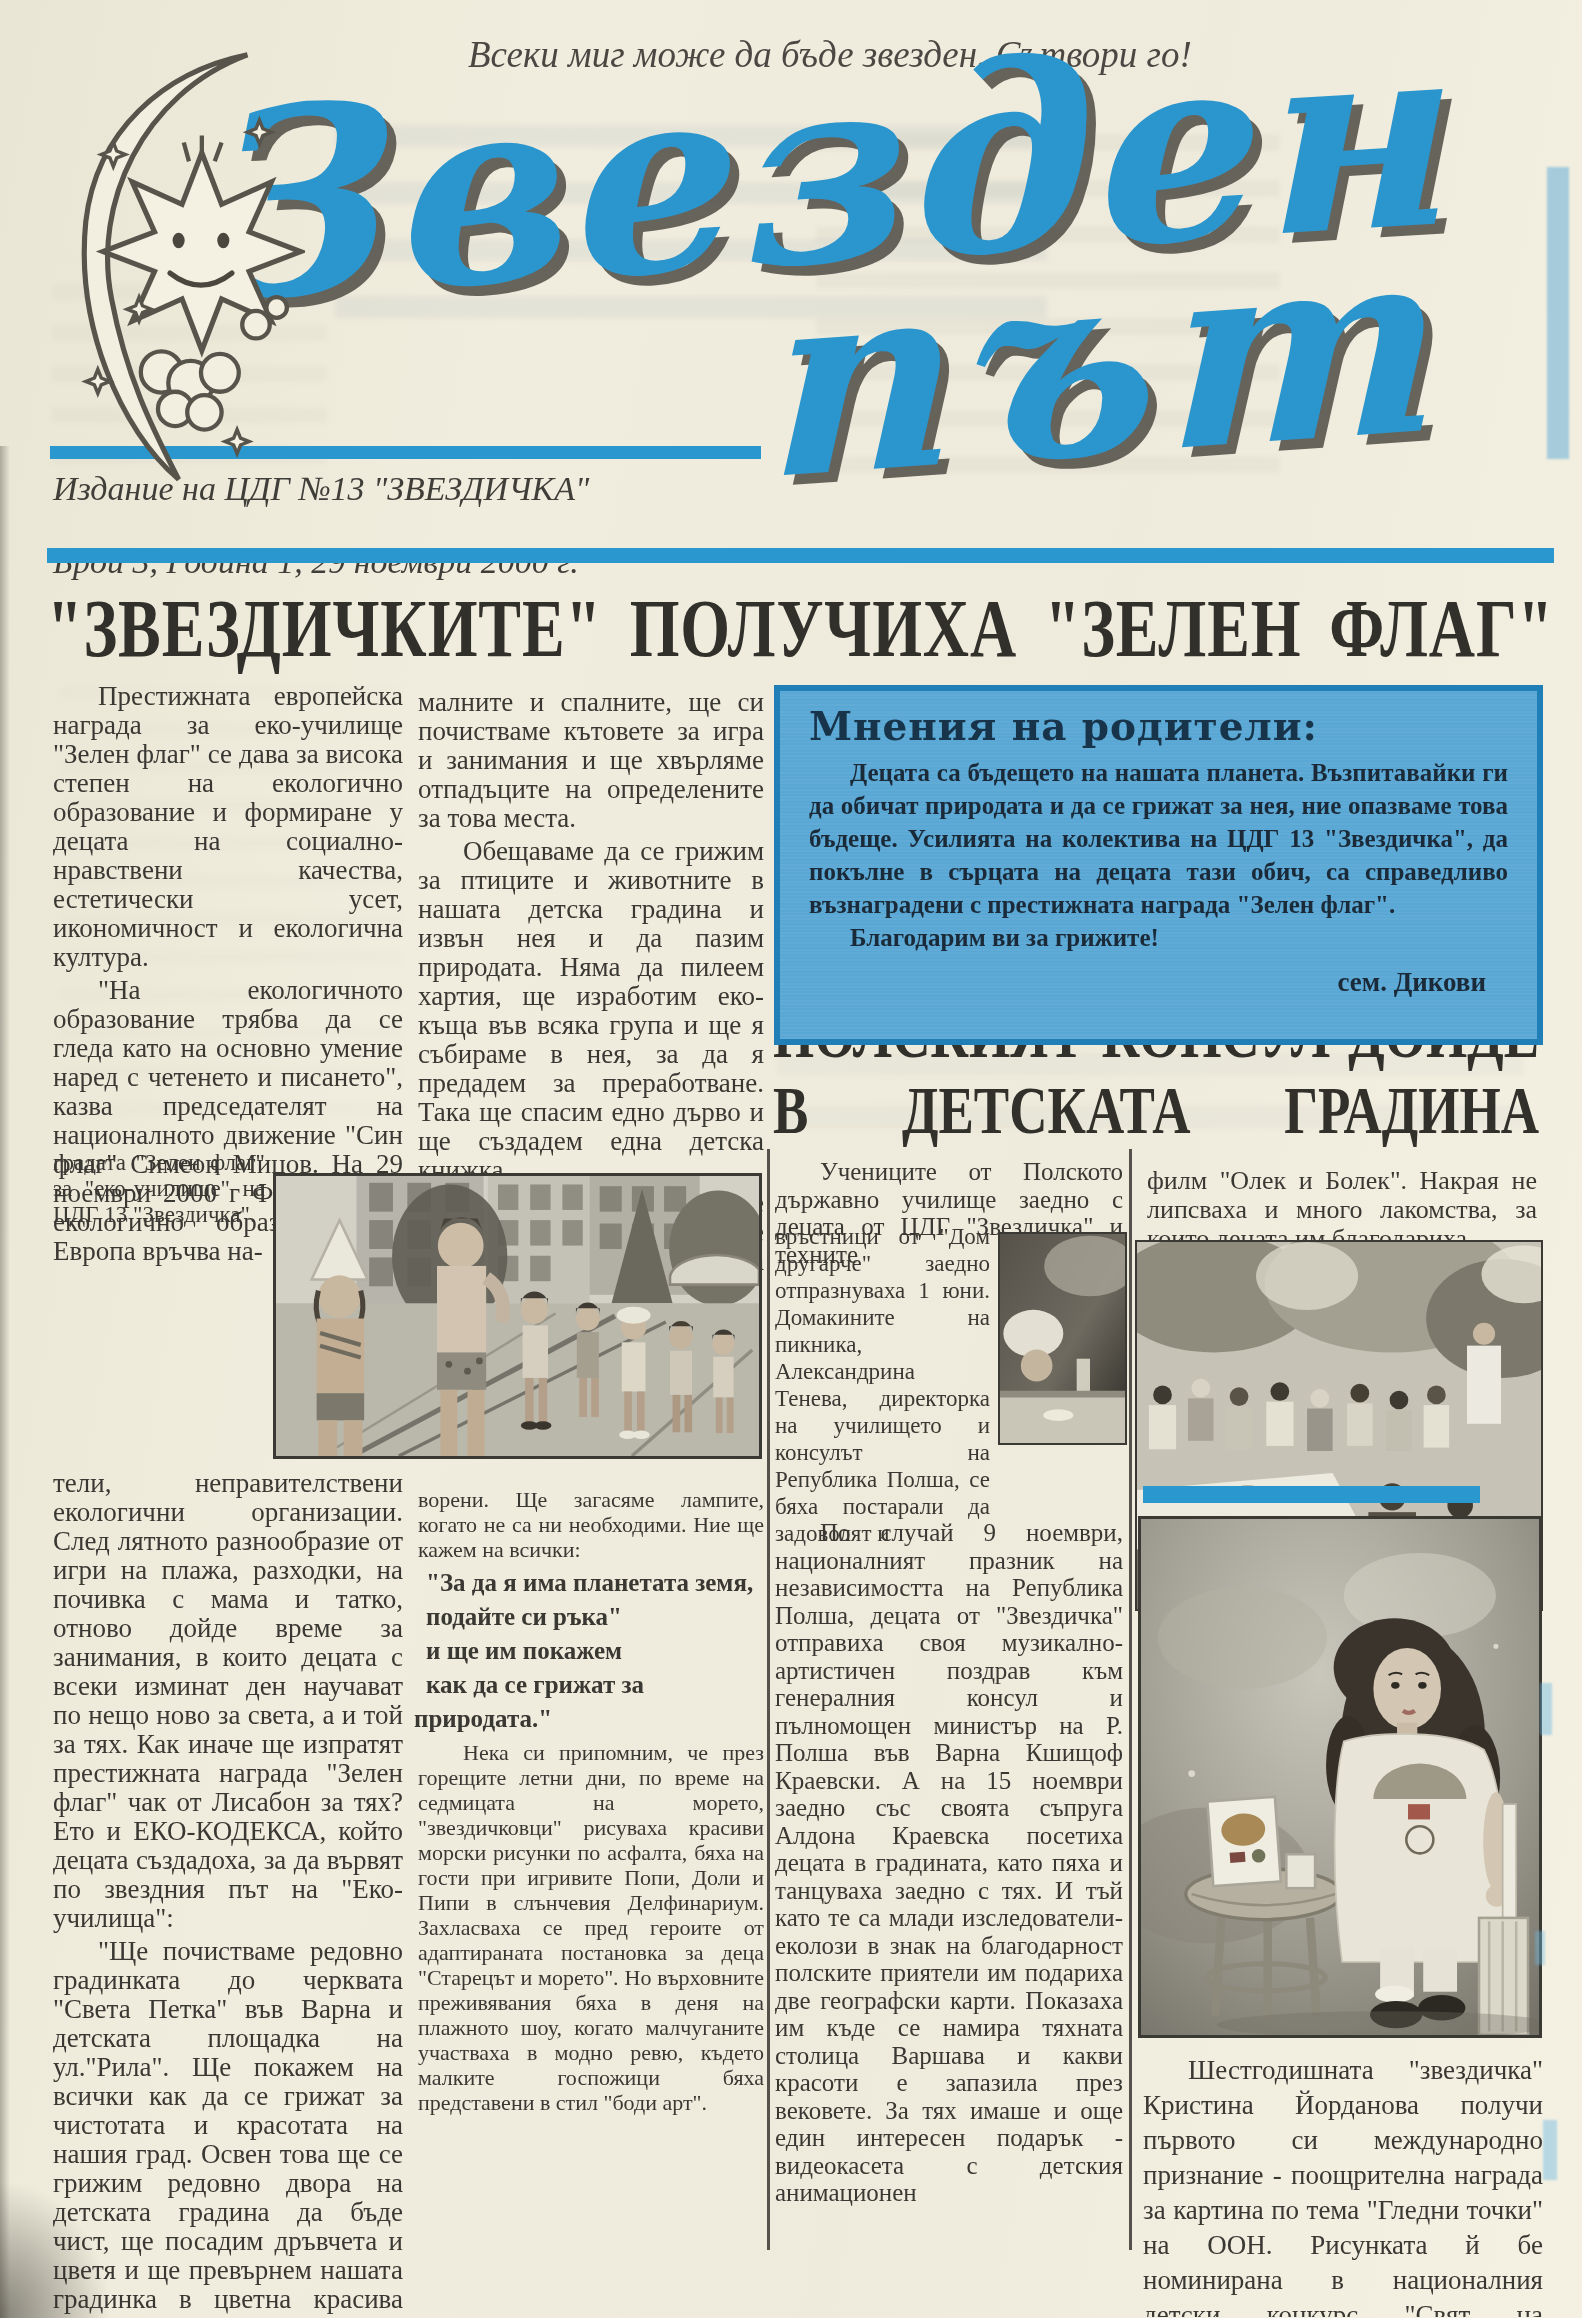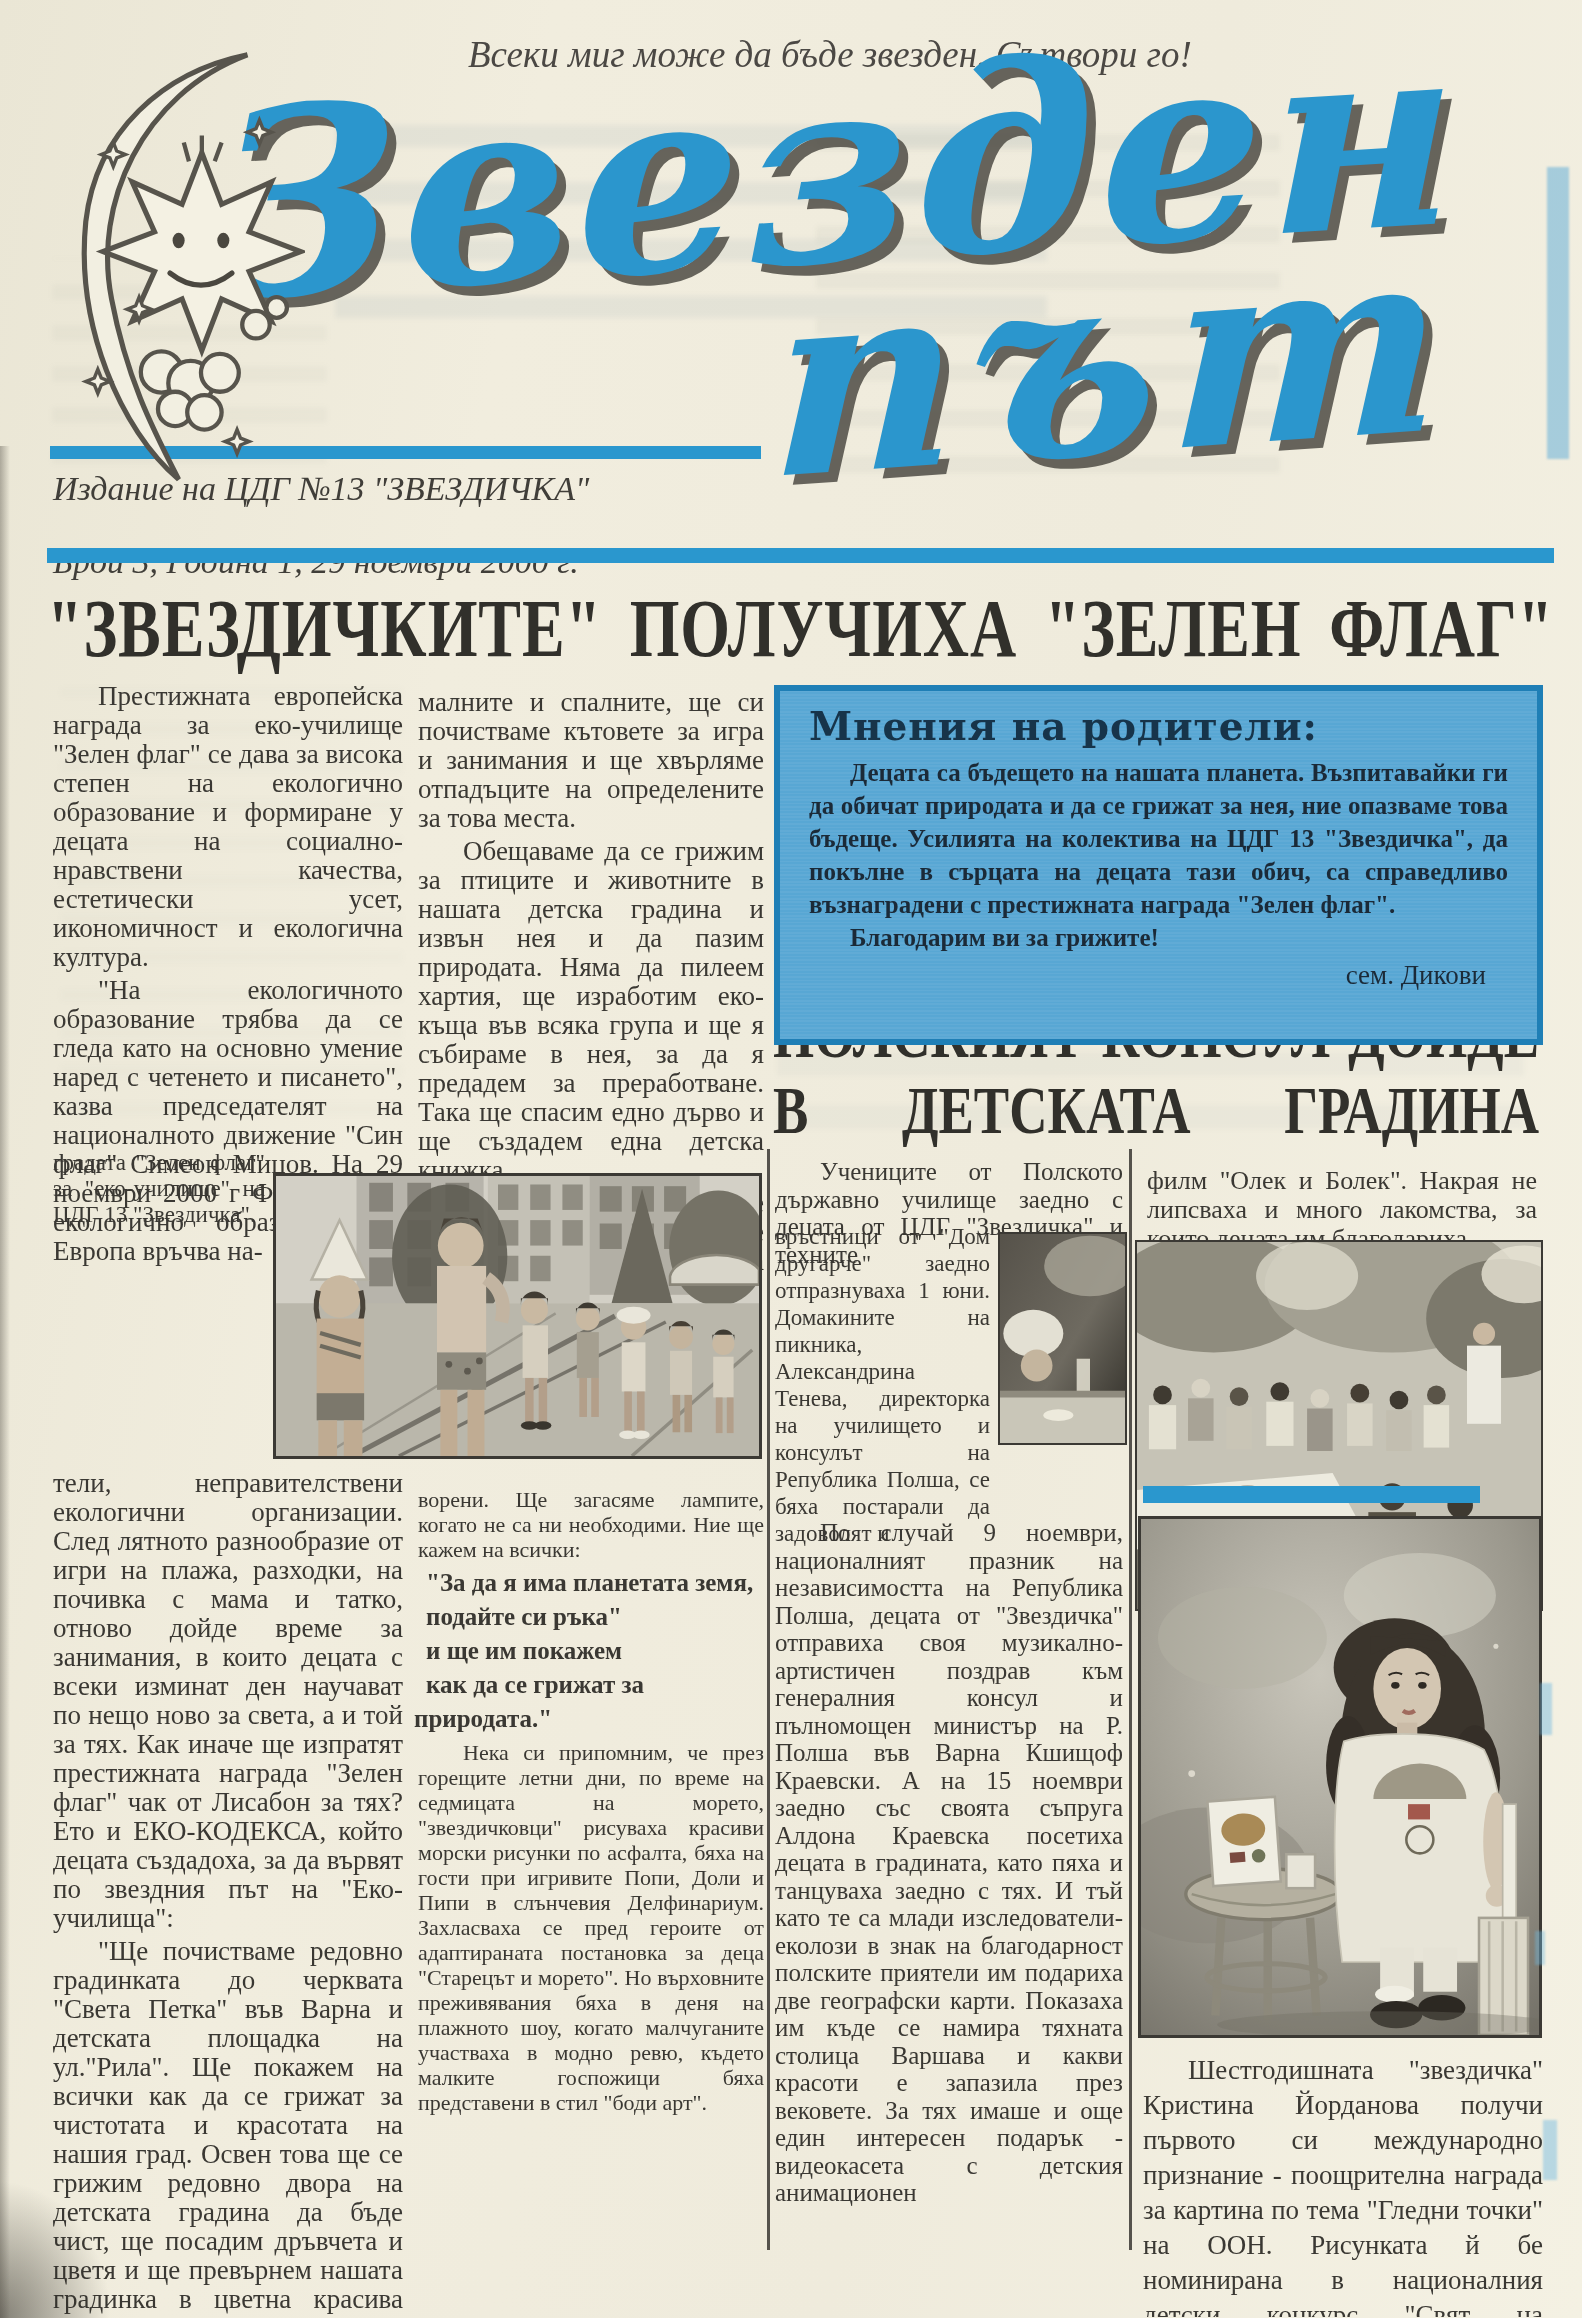--- a/index.html
+++ b/index.html
@@ -43,21 +43,21 @@
            font-size:27px;line-height:35px;z-index:1;}
   
   .obox{position:absolute;left:774px;top:685px;width:769px;height:360px;z-index:1;
         background:#58a7d4;border:6px solid #1f7fb6;box-sizing:border-box;
         background-image:repeating-linear-gradient(0deg,rgba(255,255,255,.05) 0 1.7px,transparent 1.7px 3.4px);
         overflow:hidden;padding:8.6px 29px 0 29px;}
   .obox-title{font-weight:700;font-size:39px;color:#17344a;margin:3.4px 0 6.9px 0;letter-spacing:0.9px;
         font-family:"DejaVu Serif", serif;}
   .obox-body{font-weight:700;font-size:25px;line-height:33px;color:#1b2a38;
         text-align:justify;text-indent:41px;margin:0;}
-  .obox-sig{font-weight:400;font-size:27px;color:#1b2a38;text-align:right;margin:6px 22px 0 0;}
+  .obox-sig{font-weight:700;font-size:27px;color:#1b2a38;text-align:right;margin:13px 22px 0 0;}
   
   .photo{position:absolute;z-index:2;border:3.4px solid #3b3934;box-sizing:border-box;background:#c9c6ba;}
   .photo svg{display:block;width:100%;height:100%;}
   .vdiv{position:absolute;width:2.6px;background:#55524c;z-index:1;}
   .bluebar{position:absolute;left:1143px;top:1486px;width:337px;height:17px;background:#2a97ce;z-index:2;}
   
   .smudge{position:absolute;z-index:0;filter:blur(2.6px);}
   .bluestreak{position:absolute;z-index:3;filter:blur(0.9px);}
   .corner-shadow{position:absolute;left:0;top:2180px;width:112px;height:138px;z-index:3;
      background:radial-gradient(ellipse at 0% 100%, rgba(42,40,34,.55) 0%, transparent 70%);}

